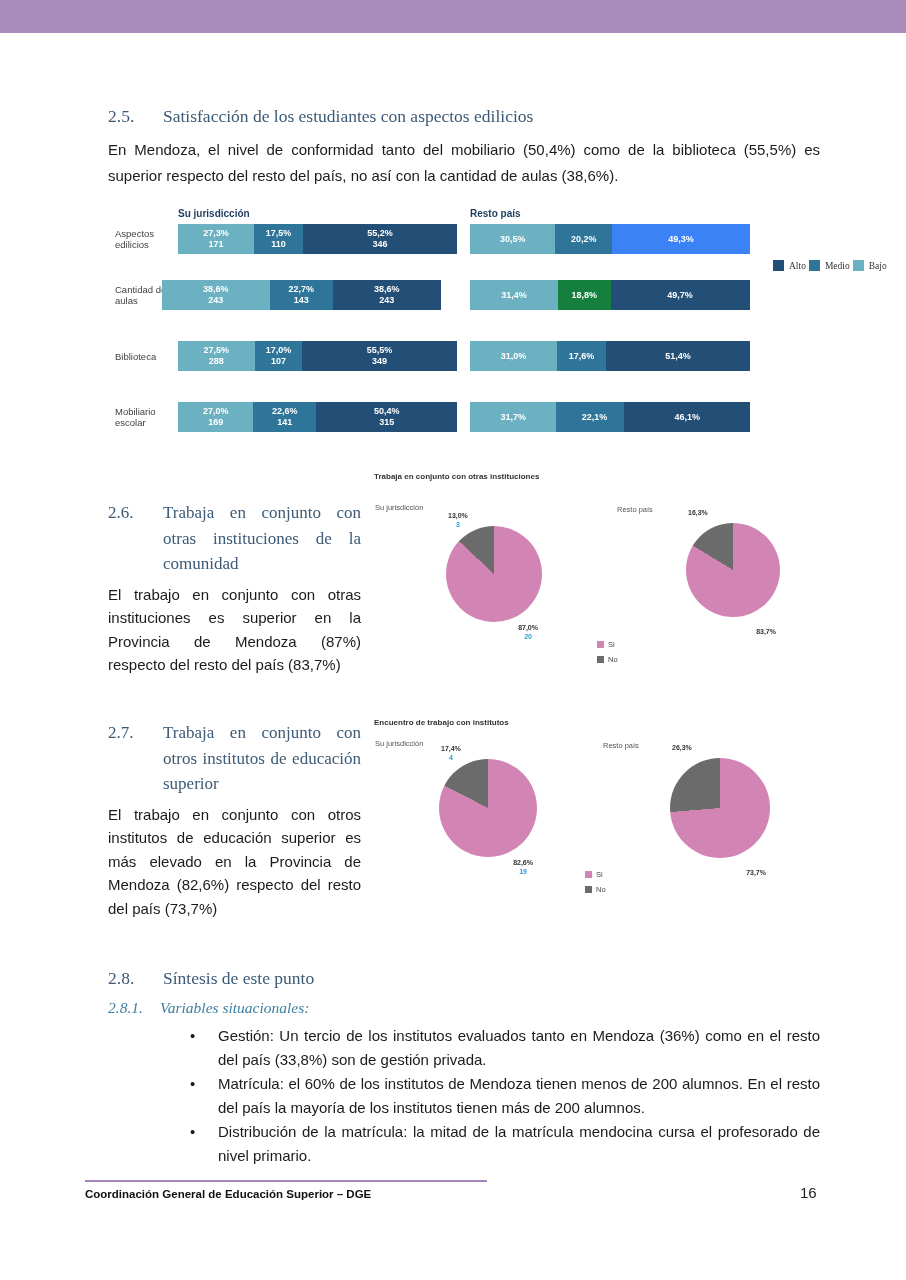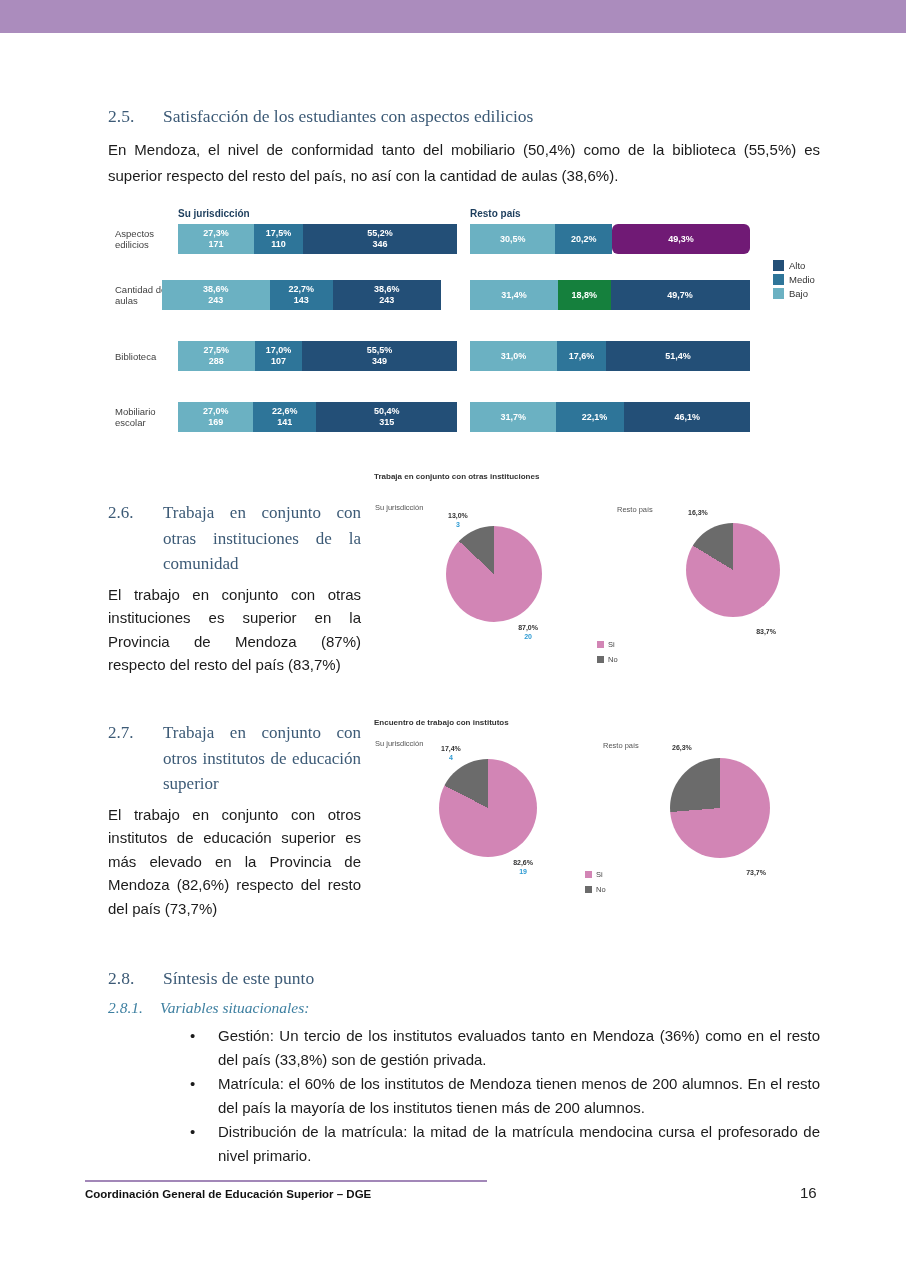--- a/index.html
+++ b/index.html
@@ -17,21 +17,21 @@
   .s25 .body{margin-top:9px;font-size:15px;line-height:26px;text-align:justify;}
 
   
   #barchart{position:absolute;left:115px;top:208px;width:790px;height:235px;}
   .cat-label{position:absolute;left:0;width:58px;height:30px;display:flex;align-items:center;
              font-size:9.5px;line-height:11px;color:#3f3f3f;}
   .panel-title{position:absolute;top:0;font-size:10px;font-weight:bold;color:#1c3d5c;}
   .bar-row{position:absolute;height:30px;display:flex;}
   .bar-seg{display:flex;flex-direction:column;align-items:center;justify-content:center;
            color:#ffffff;font-weight:bold;font-size:9px;line-height:11px;overflow:hidden;}
-  .bar-legend{position:absolute;left:658px;top:52px;display:flex;flex-direction:column;gap:3px;}
+  .bar-legend{position:absolute;left:658px;top:52px;display:flex;flex-direction:row;gap:3px;font-family:Liberation Serif, serif;}
   .legend-row{display:flex;align-items:center;gap:5px;font-size:9.5px;color:#333333;}
   .legend-swatch{width:11px;height:11px;display:inline-block;flex:none;}
 
   
   .s26{position:absolute;left:108px;top:500px;width:253px;}
   .s27{position:absolute;left:108px;top:720px;width:253px;}
   .s26 .sec-head,.s27 .sec-head{font-size:17px;line-height:25.5px;}
   .s26 .sec-head .title,.s27 .sec-head .title{text-align:justify;}
   .colbody{margin-top:6px;font-size:15px;line-height:23.5px;text-align:justify;}
 
@@ -152,21 +152,21 @@
         </div>
       </div>
       <div class="panel-title" style="left: 355px;">Resto país</div>
       <div class="bar-row" style="left: 355px; top: 16px; width: 280px;">
         <div class="bar-seg" style="width: 30.5%; background: rgb(107, 177, 194);">
           <div class="seg-pct">30,5%</div>
         </div>
         <div class="bar-seg" style="width: 20.2%; background: rgb(46, 117, 153);">
           <div class="seg-pct">20,2%</div>
         </div>
-        <div class="bar-seg" style="width: 49.3%; background: #701a75; border-radius: 6px;">
+        <div class="bar-seg" style="width: 49.3%; background: #3b82f6;">
           <div class="seg-pct">49,3%</div>
         </div>
       </div>
       <div class="bar-row" style="left: 355px; top: 72px; width: 280px;">
         <div class="bar-seg" style="width: 31.4%; background: rgb(107, 177, 194);">
           <div class="seg-pct">31,4%</div>
         </div>
         <div class="bar-seg" style="width: 18.8%; background: #15803d;">
           <div class="seg-pct">18,8%</div>
         </div>

